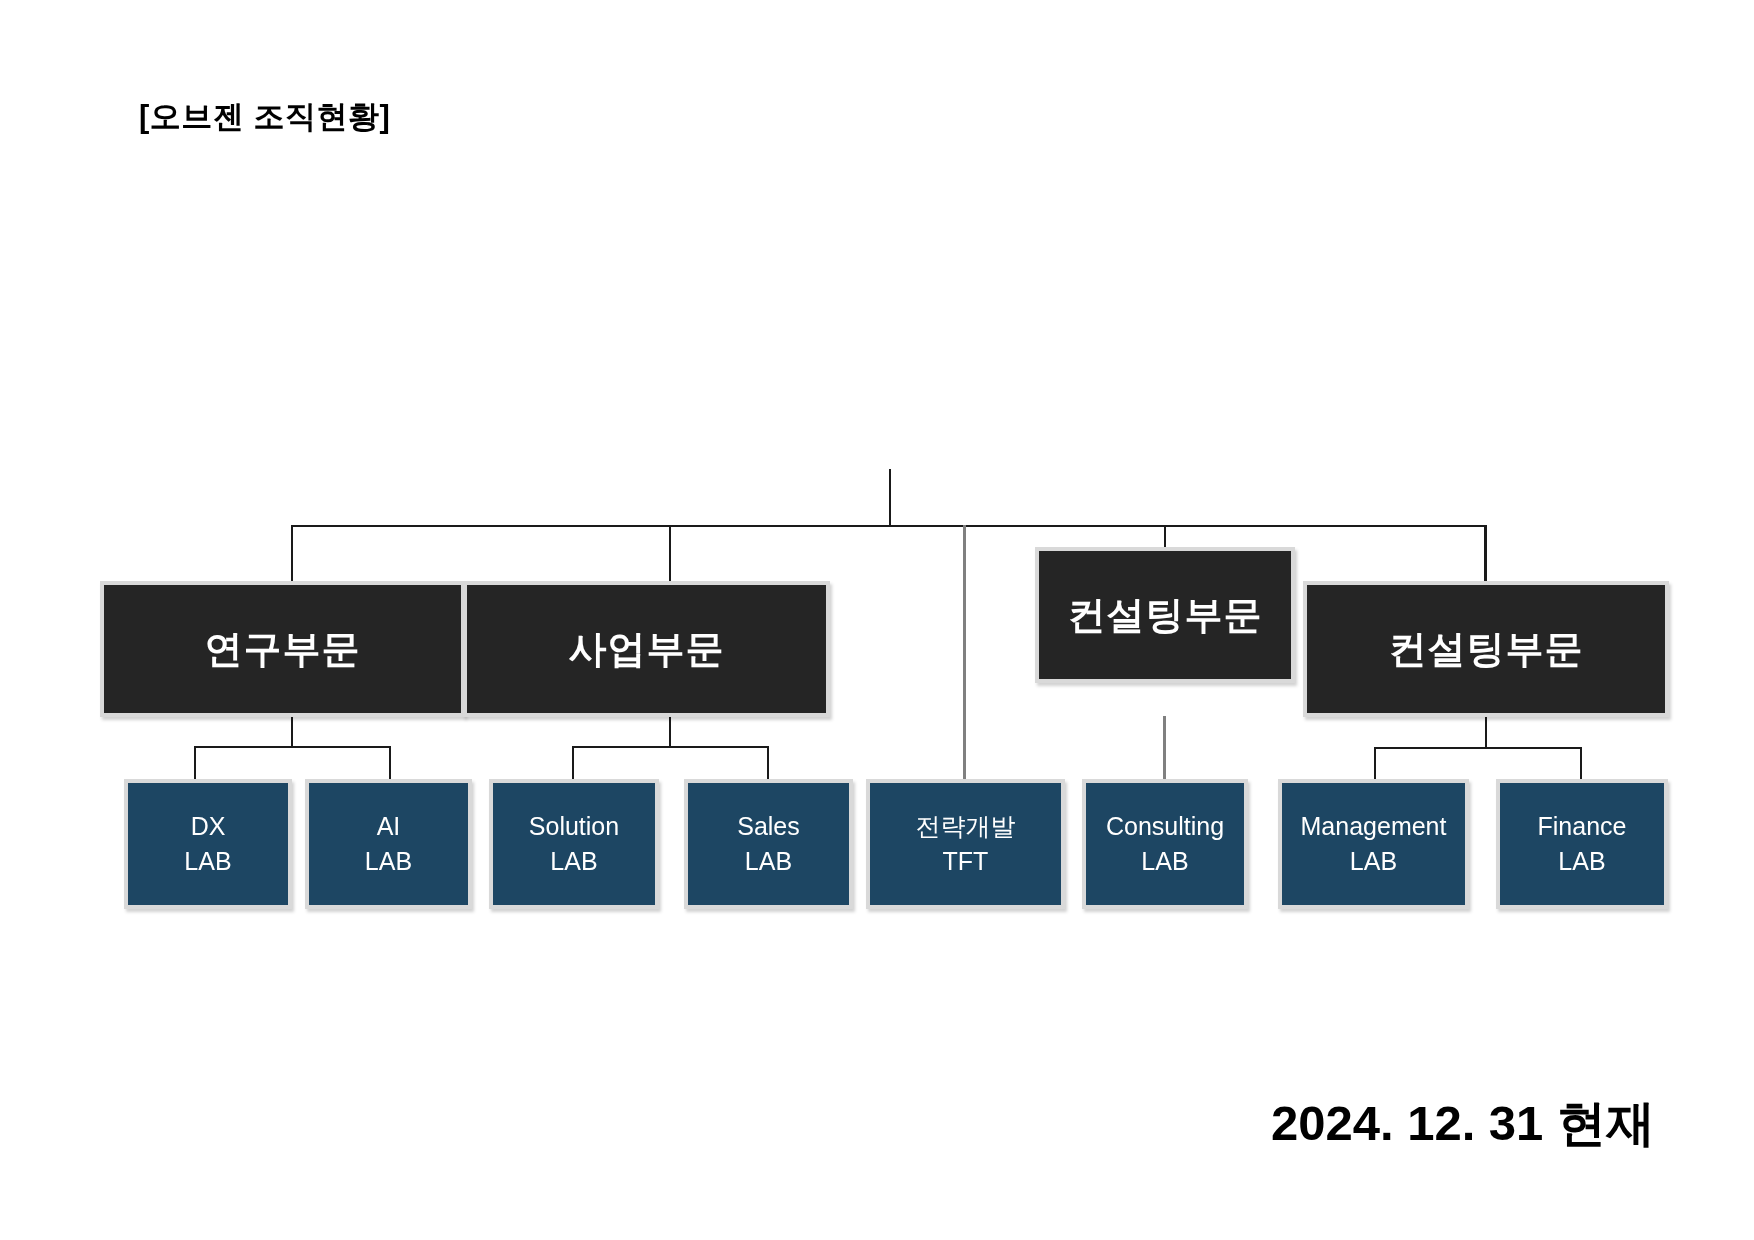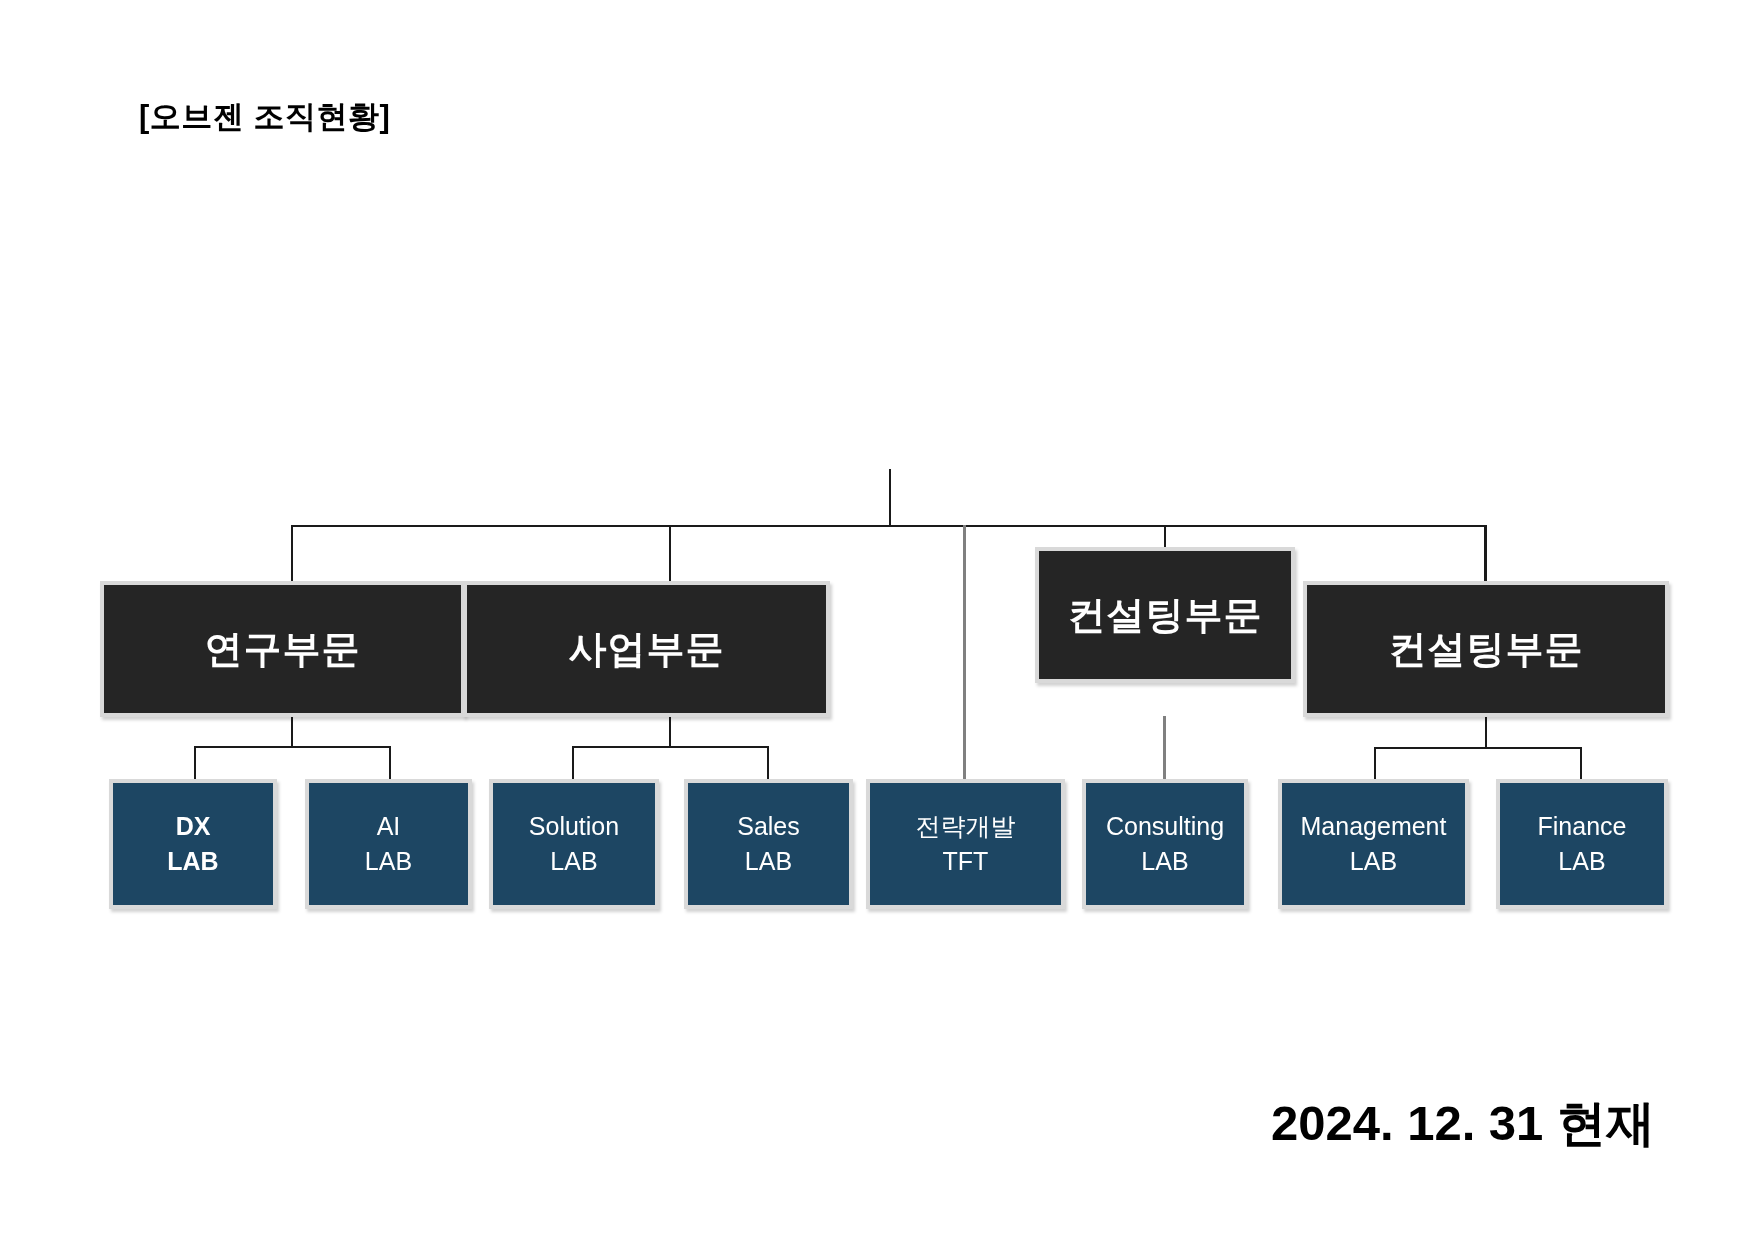--- a/index.html
+++ b/index.html
@@ -111,21 +111,21 @@
   <div class="node division" style="left:451px; top:581px; width:367px; height:136px;">
     <span>사업부문</span>
   </div>
   <div class="node division" style="left:1023px; top:547px; width:260px; height:136px;">
     <span>컨설팅부문</span>
   </div>
   <div class="node division" style="left:1291px; top:581px; width:366px; height:136px;">
     <span>컨설팅부문</span>
   </div>
 
-  <div class="node unit" style="left:97px; top:779px; width:168px; height:130px;font-weight:bold;">
+  <div class="node unit" style="left:112px; top:779px; width:168px; height:130px;">
     <span>DX</span>
     <span>LAB</span>
   </div>
   <div class="node unit" style="left:293px; top:779px; width:167px; height:130px;">
     <span>AI</span>
     <span>LAB</span>
   </div>
   <div class="node unit" style="left:477px; top:779px; width:170px; height:130px;">
     <span>Solution</span>
     <span>LAB</span>

